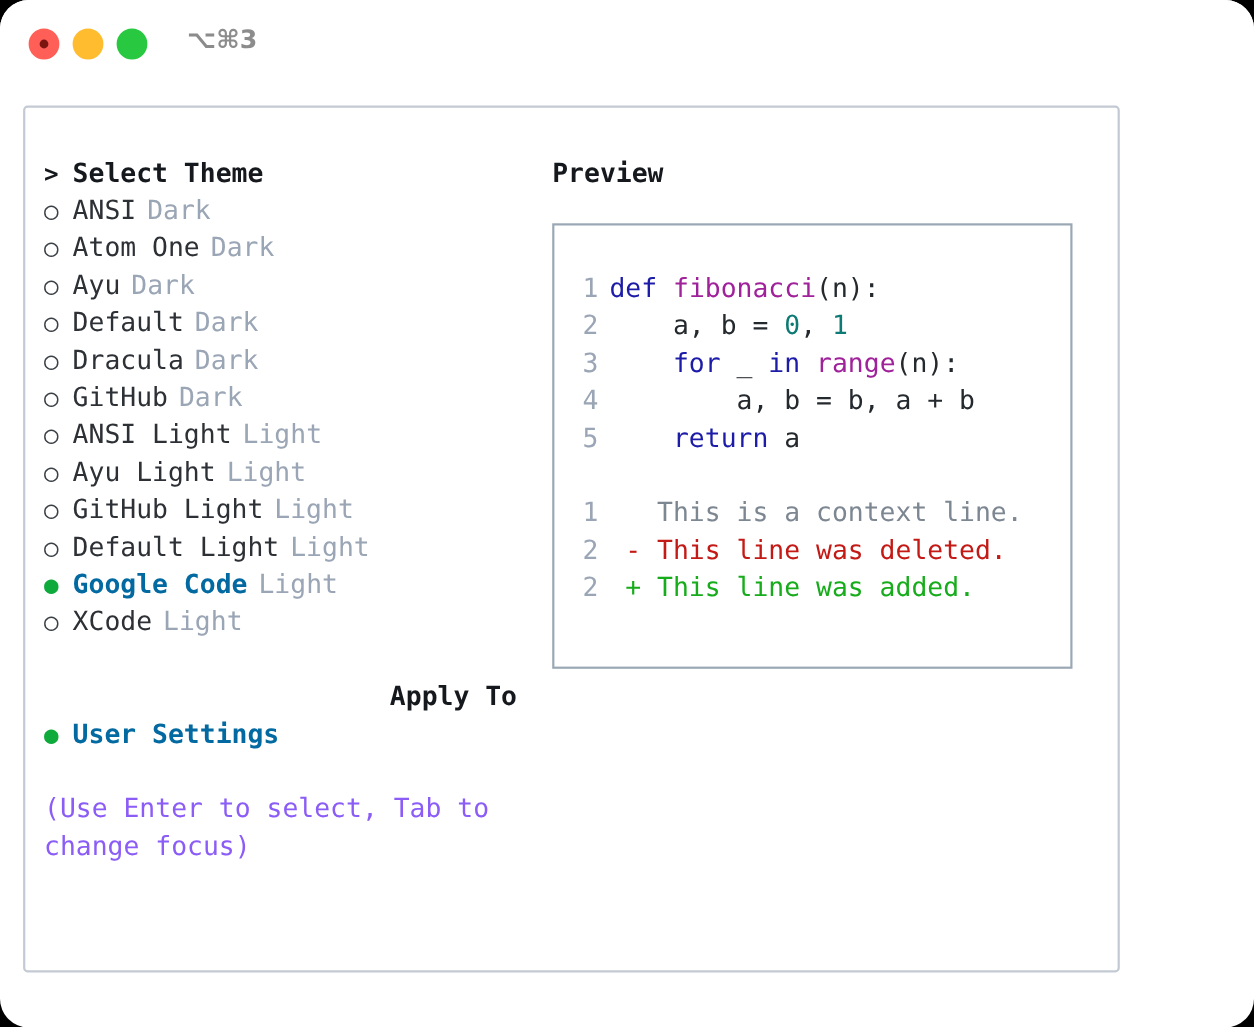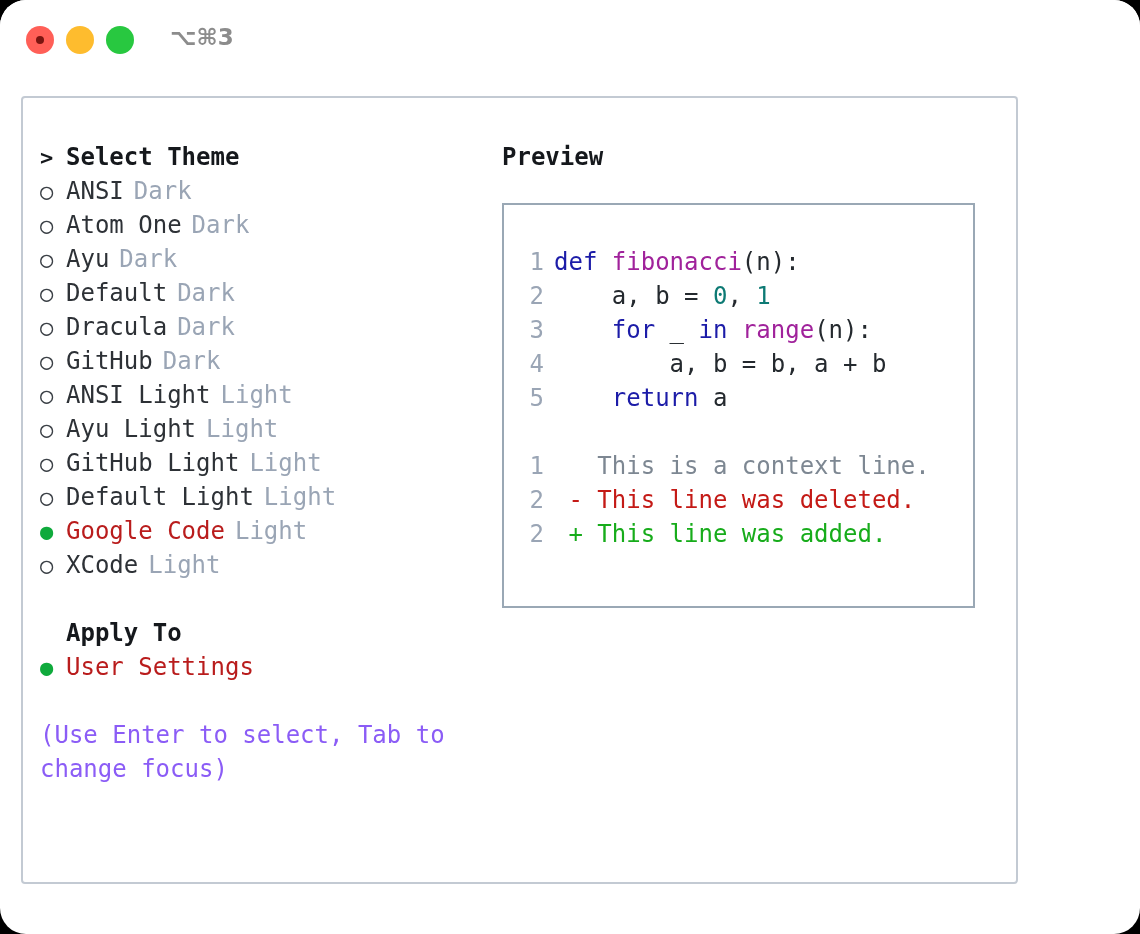--- a/index.html
+++ b/index.html
@@ -98,27 +98,28 @@
     color: #0faa3c;
     font-size: 22px;
   }
   .header-row {
     font-weight: bold;
     color: #15181c;
     font-size: 24px;
   }
   .header-row .bullet { color: #15181c; font-weight: bold; }
   .name { color: #2d3136; }
-  .name.sel { color: #b91c1c; }
+  .name.sel { color: #0369a1; font-weight: bold; }
   .tag {
     color: #9aa5b5;
     margin-left: 10px;
   }
   #apply-to-header {
     margin-top: 34px;
+    text-align: right;
   }
   #apply-to-header .bullet { visibility: hidden; }
   #hint {
     margin-top: 34px;
     font-size: 24px;
     line-height: 34px;
     color: #8b5cf6;
     width: 420px;
   }
 

